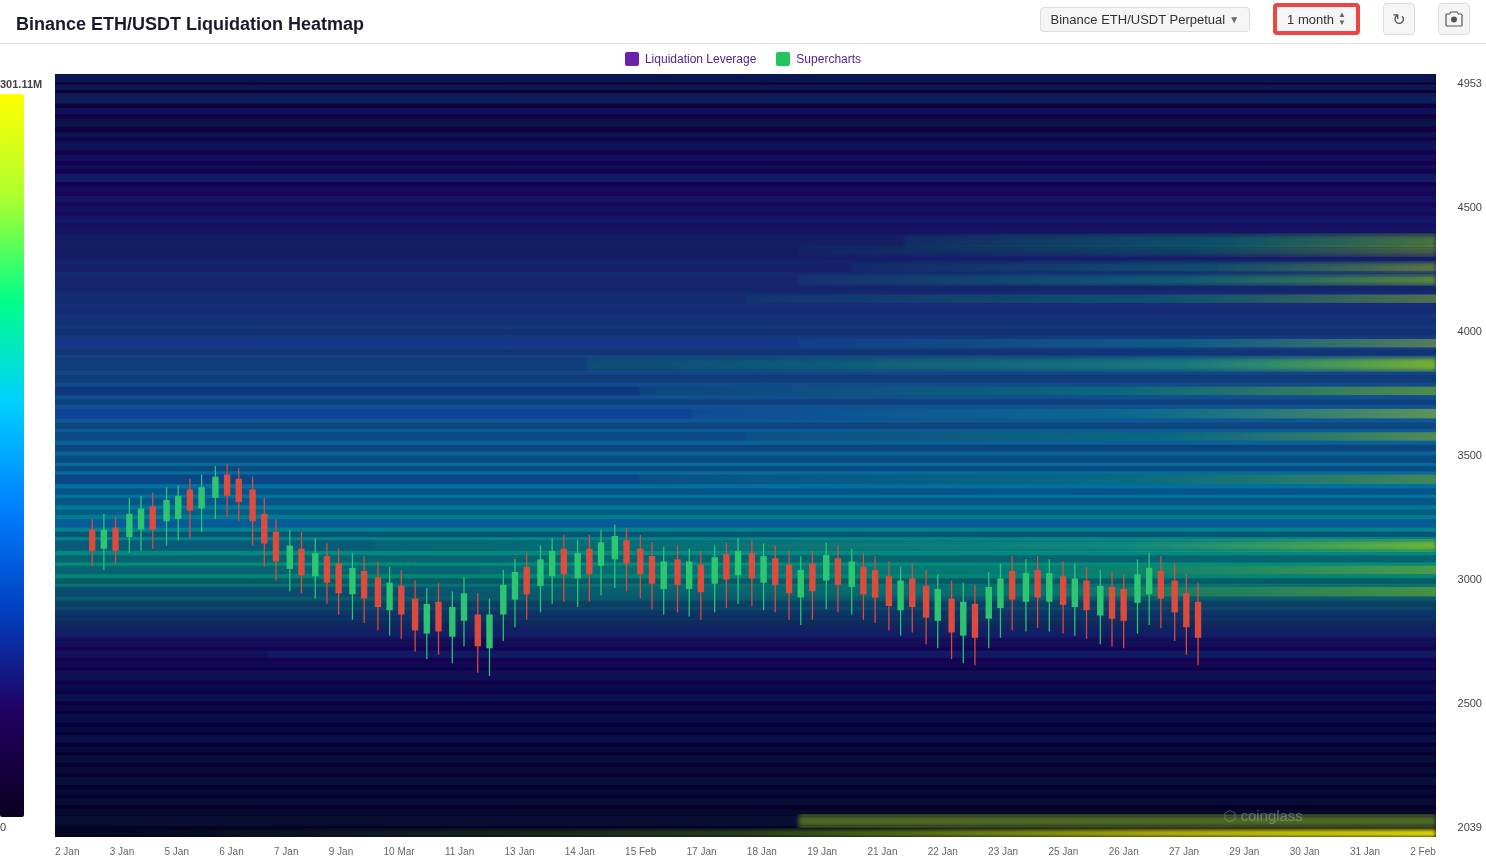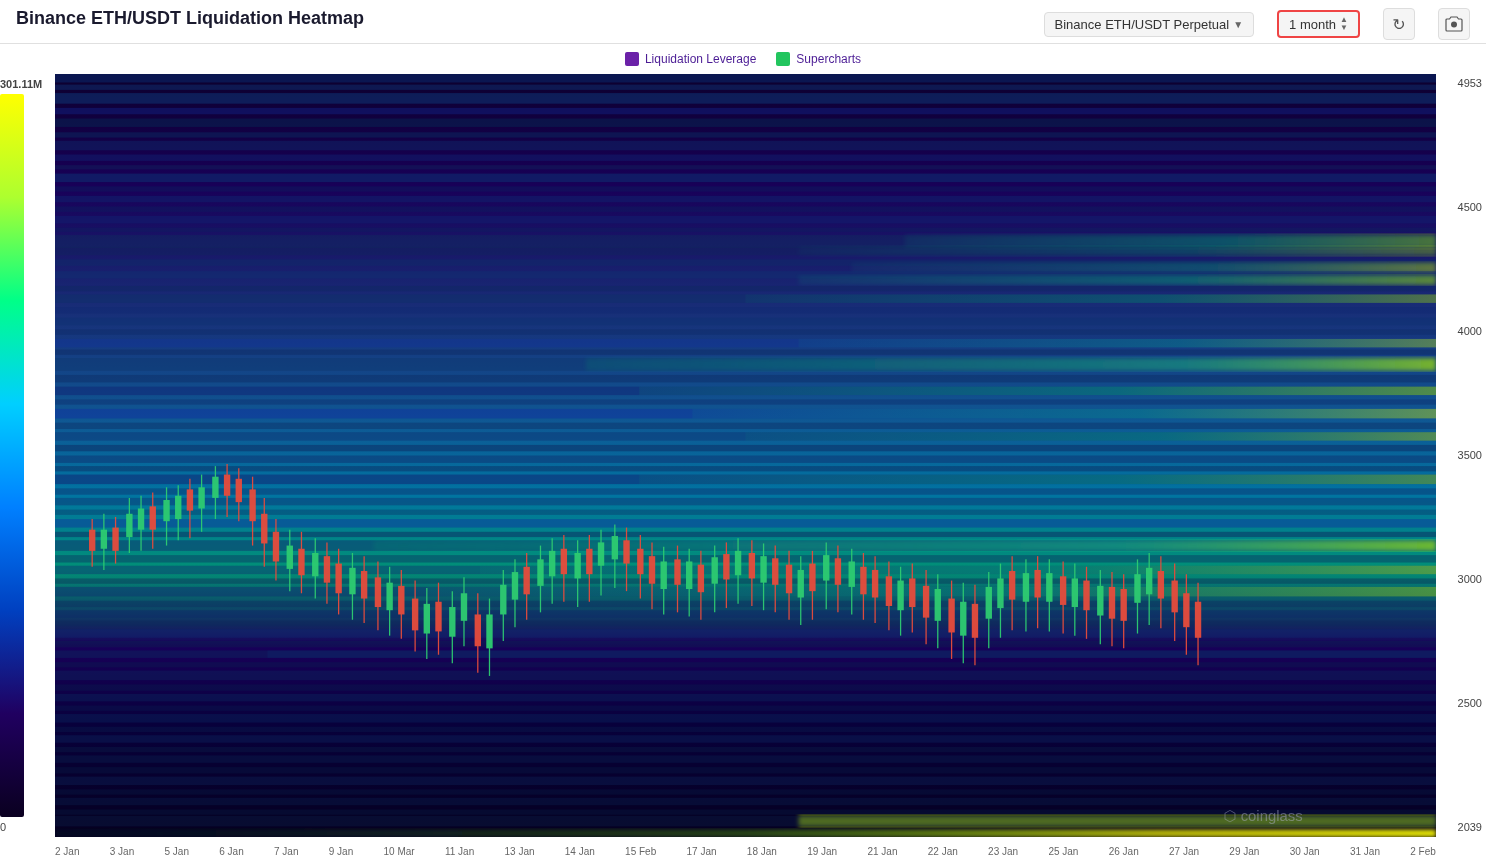--- a/index.html
+++ b/index.html
@@ -11,21 +11,21 @@
       overflow: hidden;
     }
     .page-container {
       width: 1486px;
       height: 865px;
       background: #fff;
       position: relative;
     }
     .header {
       display: flex;
-      align-items: flex-start;
+      align-items: flex-end;
       justify-content: space-between;
       padding: 8px 16px;
       height: 44px;
       background: #fff;
       border-bottom: 1px solid #e0e0e0;
     }
     .title {
       font-size: 18px;
       font-weight: 700;
       color: #1a1a2e;
@@ -49,21 +49,21 @@
     }
     .exchange-selector .chevron {
       font-size: 10px;
       color: #666;
     }
     .time-selector {
       display: flex;
       align-items: center;
       gap: 4px;
       background: #f5f5f5;
-      border: 2px solid #ef4444;
+      border: 4px solid #ef4444;
       border-radius: 4px;
       padding: 4px 10px;
       font-size: 13px;
       color: #333;
       cursor: pointer;
     }
     .time-selector .arrows {
       display: flex;
       flex-direction: column;
       font-size: 8px;

